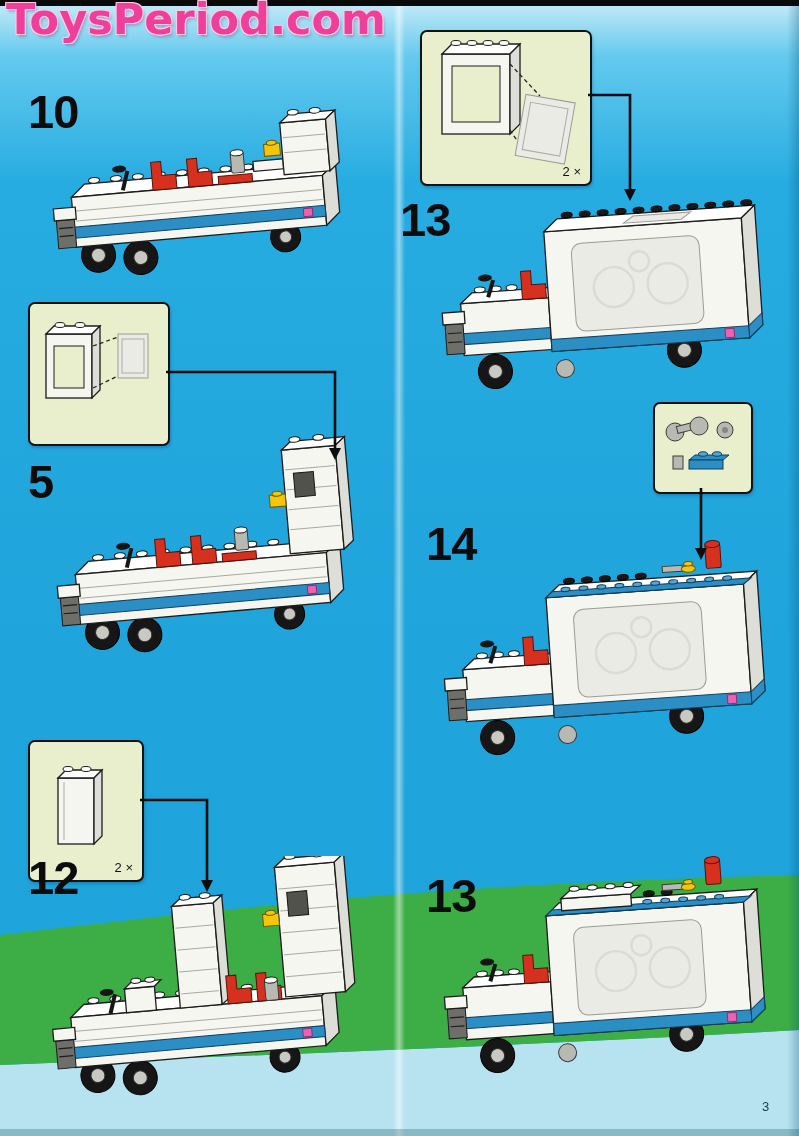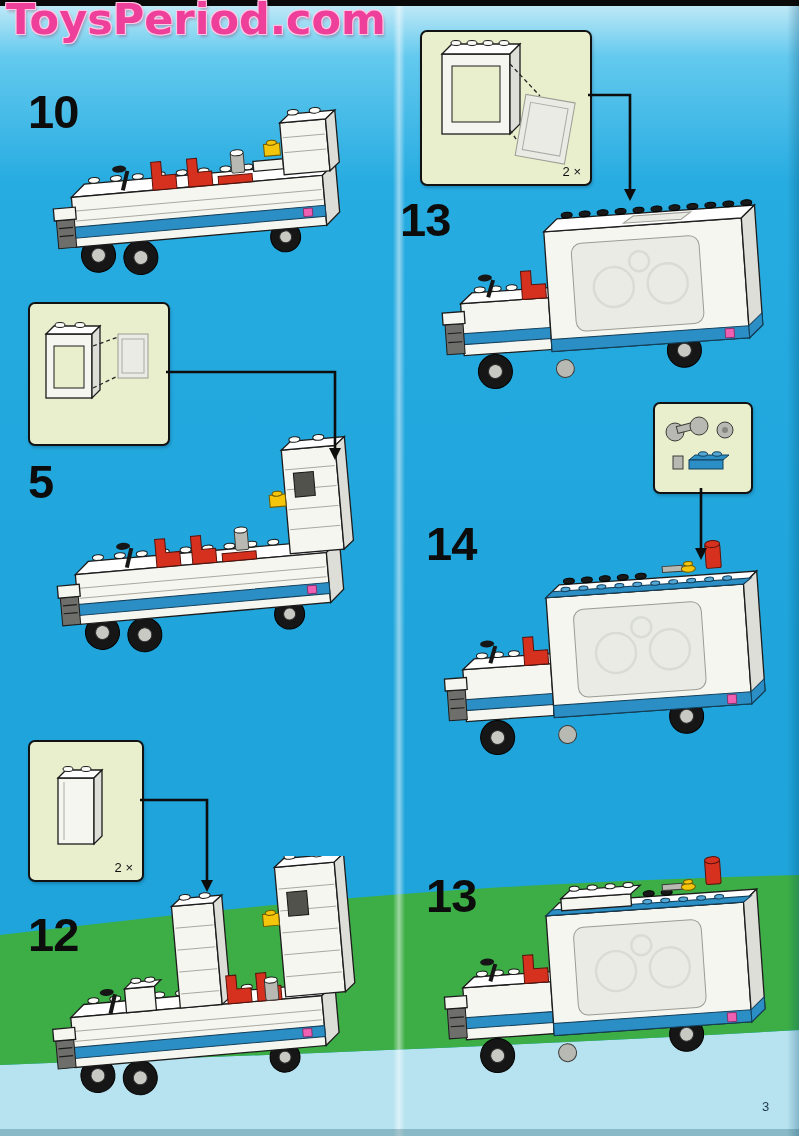--- a/index.html
+++ b/index.html
@@ -246,21 +246,21 @@
       <ellipse class="stud" cx="300" cy="8.5" rx="5.5" ry="2.8"></ellipse>
       <rect fill="#52524c" stroke="#161616" x="266" y="44" width="20" height="24"></rect>
       <rect class="yel" x="240" y="64" width="16" height="12"></rect>
       <ellipse class="yel" cx="248" cy="63" rx="5" ry="2.5"></ellipse>
     </g>
   </svg>
   <svg class="abs" style="left:138px;top:790px" width="80" height="108" viewBox="0 0 80 108">
     <polyline class="arrowline" points="2,10 69,10 69,90"></polyline>
     <polygon class="ahead" points="63,90 75,90 69,102"></polygon>
   </svg>
-  <div class="stepnum" style="left:28px;top:911px">12</div>
+  <div class="stepnum" style="left:28px;top:854px">12</div>
 
   <div class="inset" style="left:420px;top:30px;width:168px;height:152px">
     <svg width="164" height="148" viewBox="0 0 164 148">
       <rect class="w" x="20" y="22" width="68" height="80"></rect>
       <polygon class="wtop" points="20,22 30,12 98,12 88,22"></polygon>
       <polygon class="wside" points="88,22 98,12 98,92 88,102"></polygon>
       <rect fill="#e9eecd" stroke="#1c1c1c" x="30" y="34" width="48" height="56"></rect>
       <ellipse class="stud" cx="34" cy="11" rx="5" ry="2.5"></ellipse>
       <ellipse class="stud" cx="50" cy="11" rx="5" ry="2.5"></ellipse>
       <ellipse class="stud" cx="66" cy="11" rx="5" ry="2.5"></ellipse>

